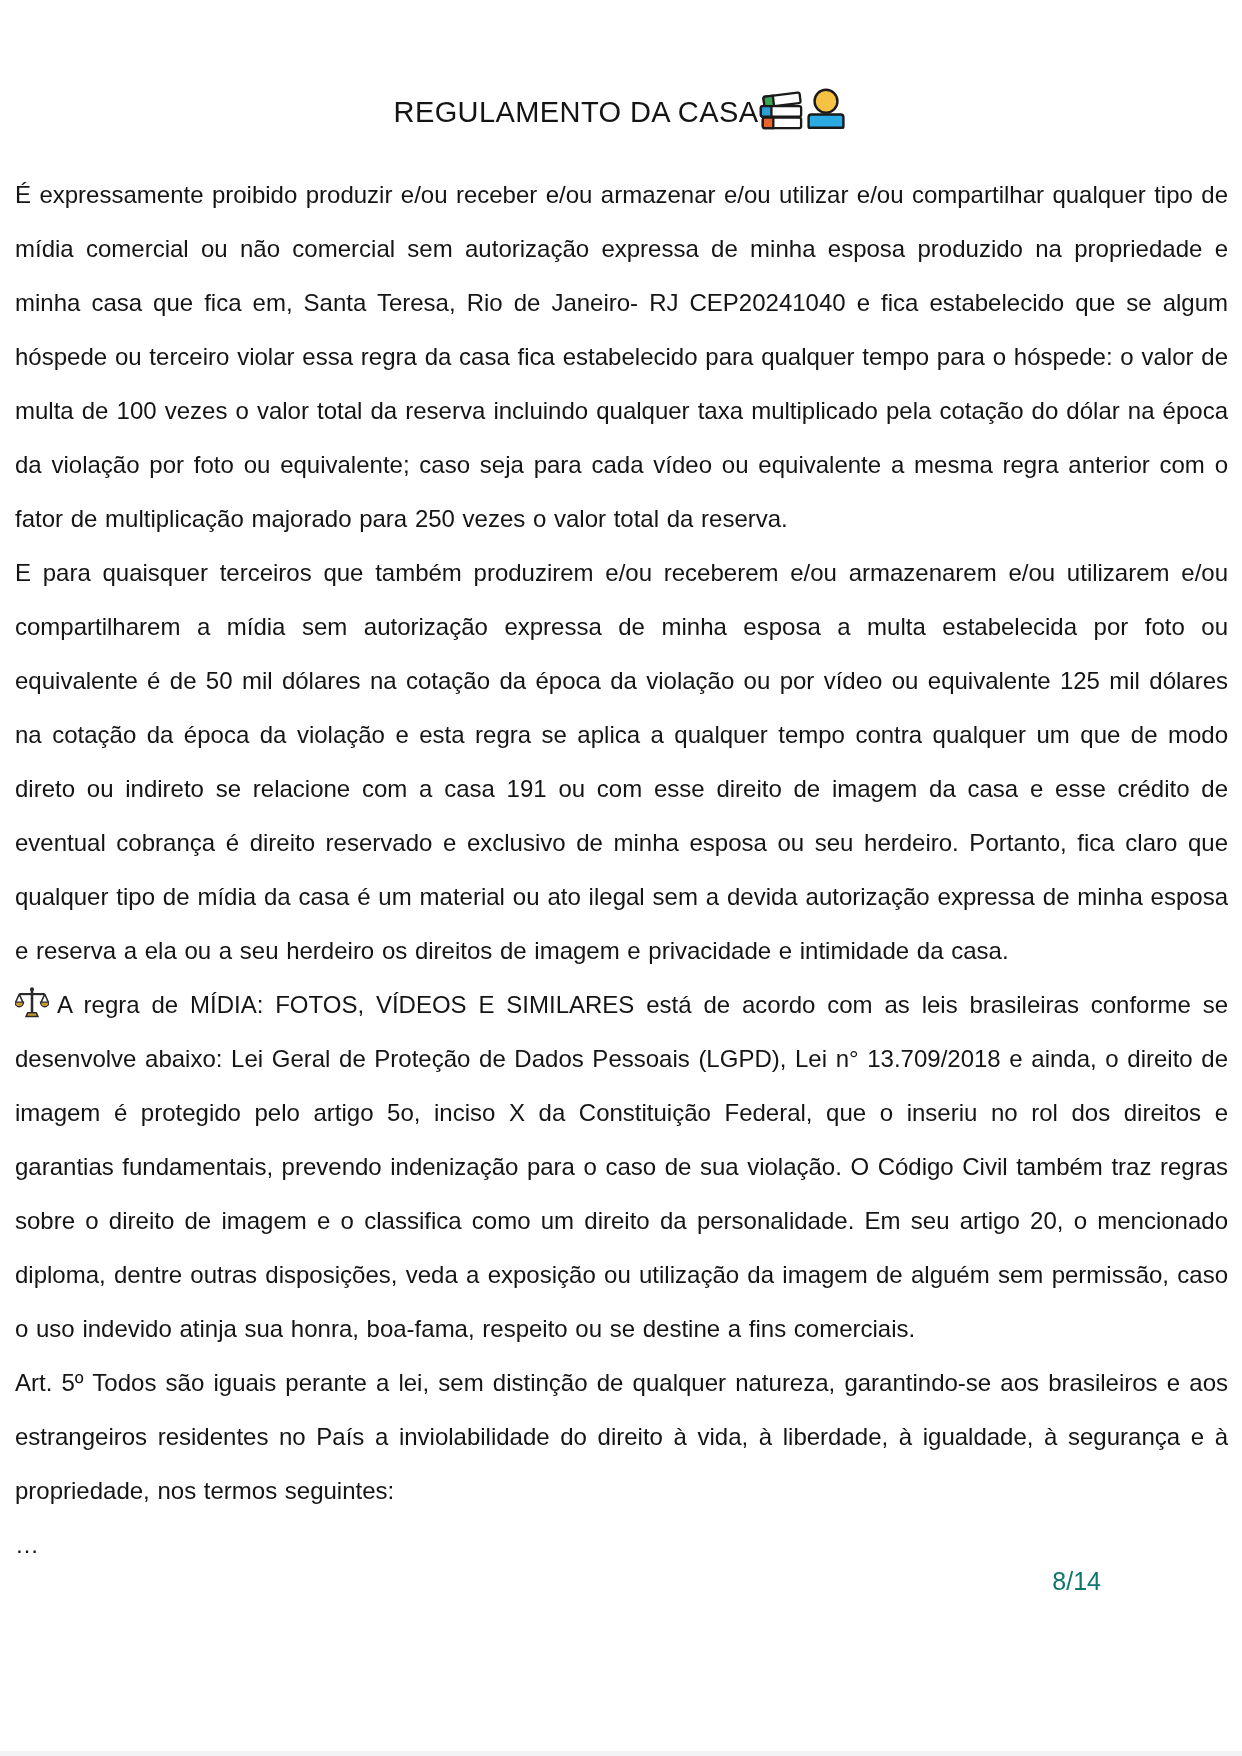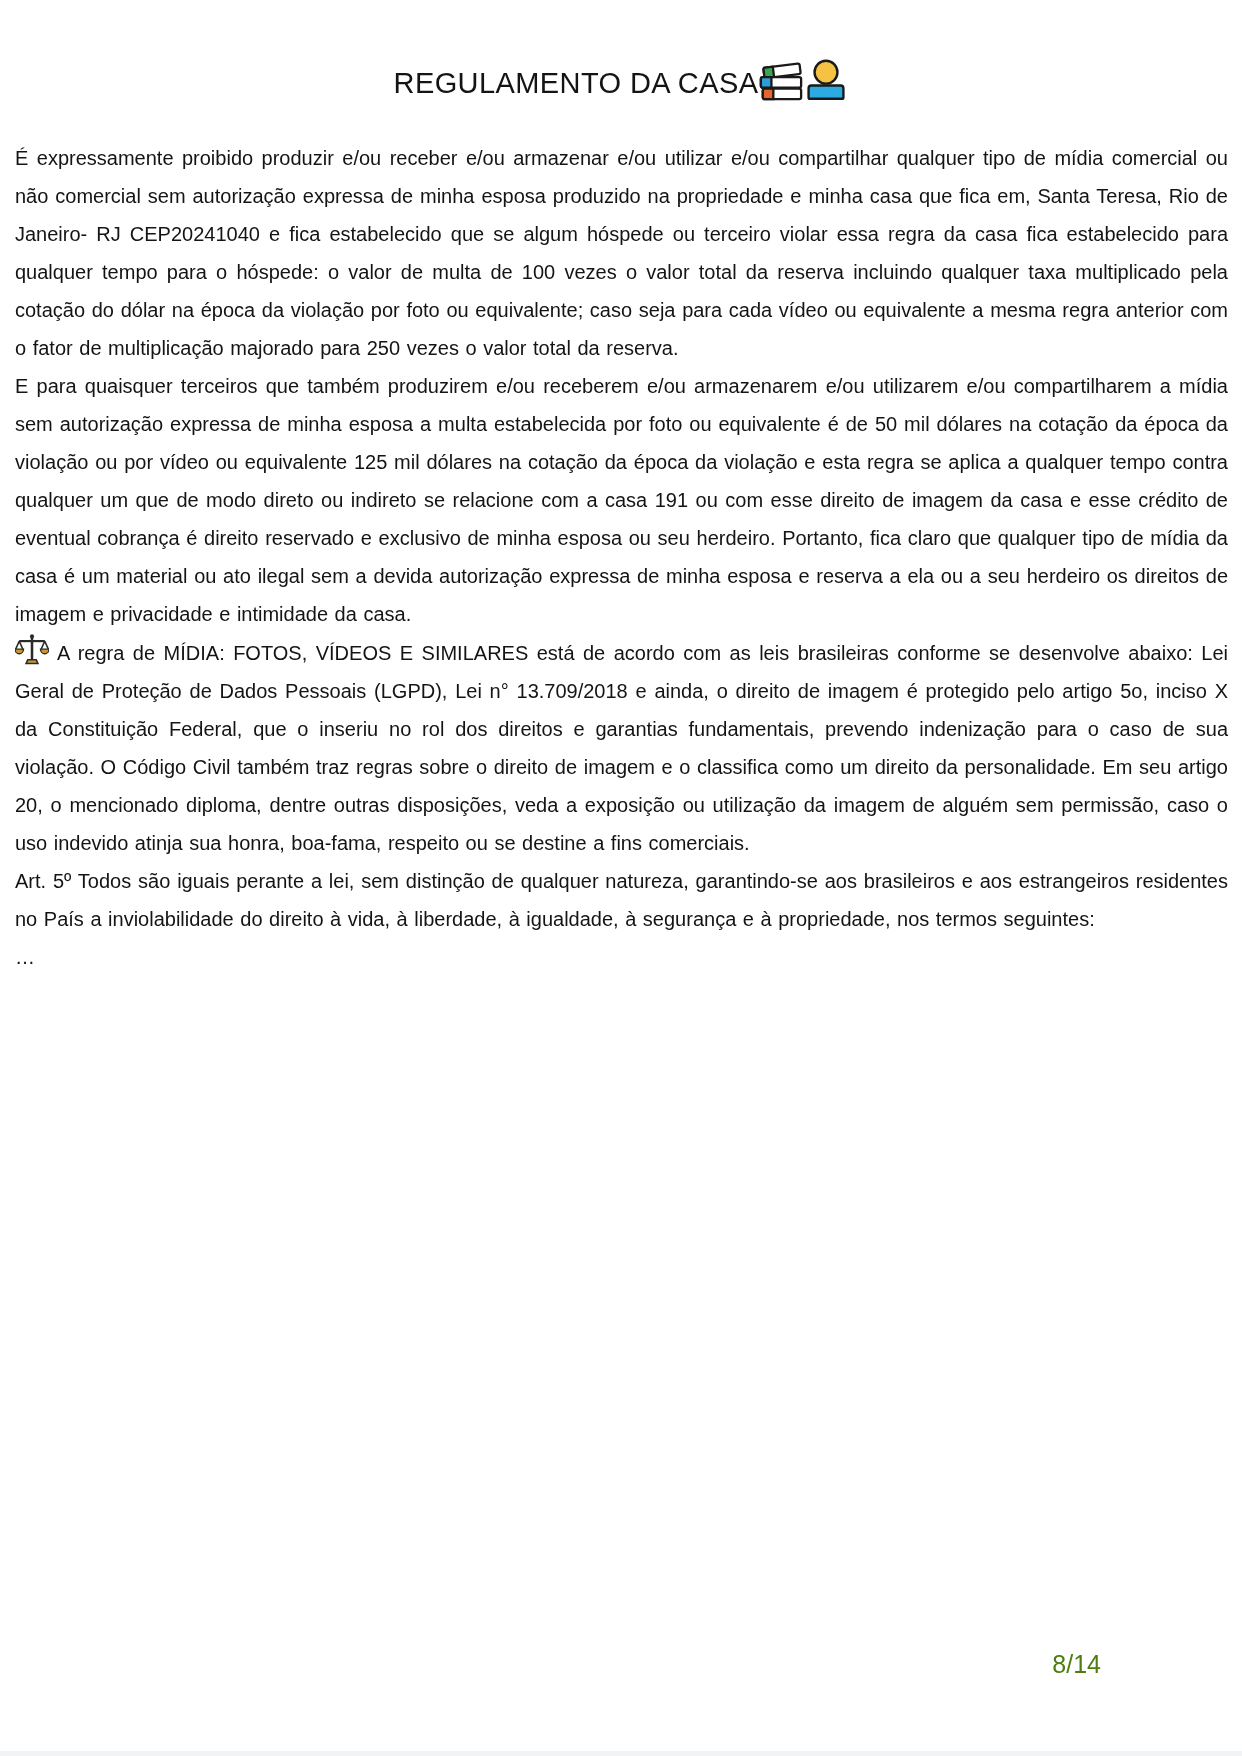--- a/index.html
+++ b/index.html
@@ -6,54 +6,54 @@
   .page{
     position:relative;
     width:1242px;height:1756px;
     background:#ffffff;
     overflow:hidden;
     font-family:"Liberation Sans", sans-serif;
     color:#141414;
   }
   .title{
     margin:0;
-    padding-top:57px;
+    padding-top:86px;
     text-align:center;
     font-size:29px;
     font-weight:400;
     letter-spacing:0.4px;
     white-space:nowrap;
   }
   .title .icon{
     display:inline-block;
     vertical-align:-10px;
     line-height:0;
   }
   .title .icon svg{display:block;}
   .doc-body{
     margin:36px 14px 0 15px;
-    font-size:20px;
-    line-height:38px;
+    font-size:24px;
+    line-height:54px;
     text-align:justify;
     word-spacing:1px;
   }
   .doc-body p{margin:0;}
   .inline-icon{
     display:inline-block;
     vertical-align:-7px;
     margin-right:8px;
     line-height:0;
   }
   .inline-icon svg{display:block;}
   .footer{
     position:absolute;
-    top:1650px;
+    top:1567px;
     right:141px;
     font-size:25px;
-    color:#4d7c0f;
+    color:#0f766e;
   }
   .bottom-strip{
     position:absolute;
     left:0;right:0;bottom:0;
     height:5px;
     background:#f1f3f4;
   }
 </style>
 </head>
 <body>

